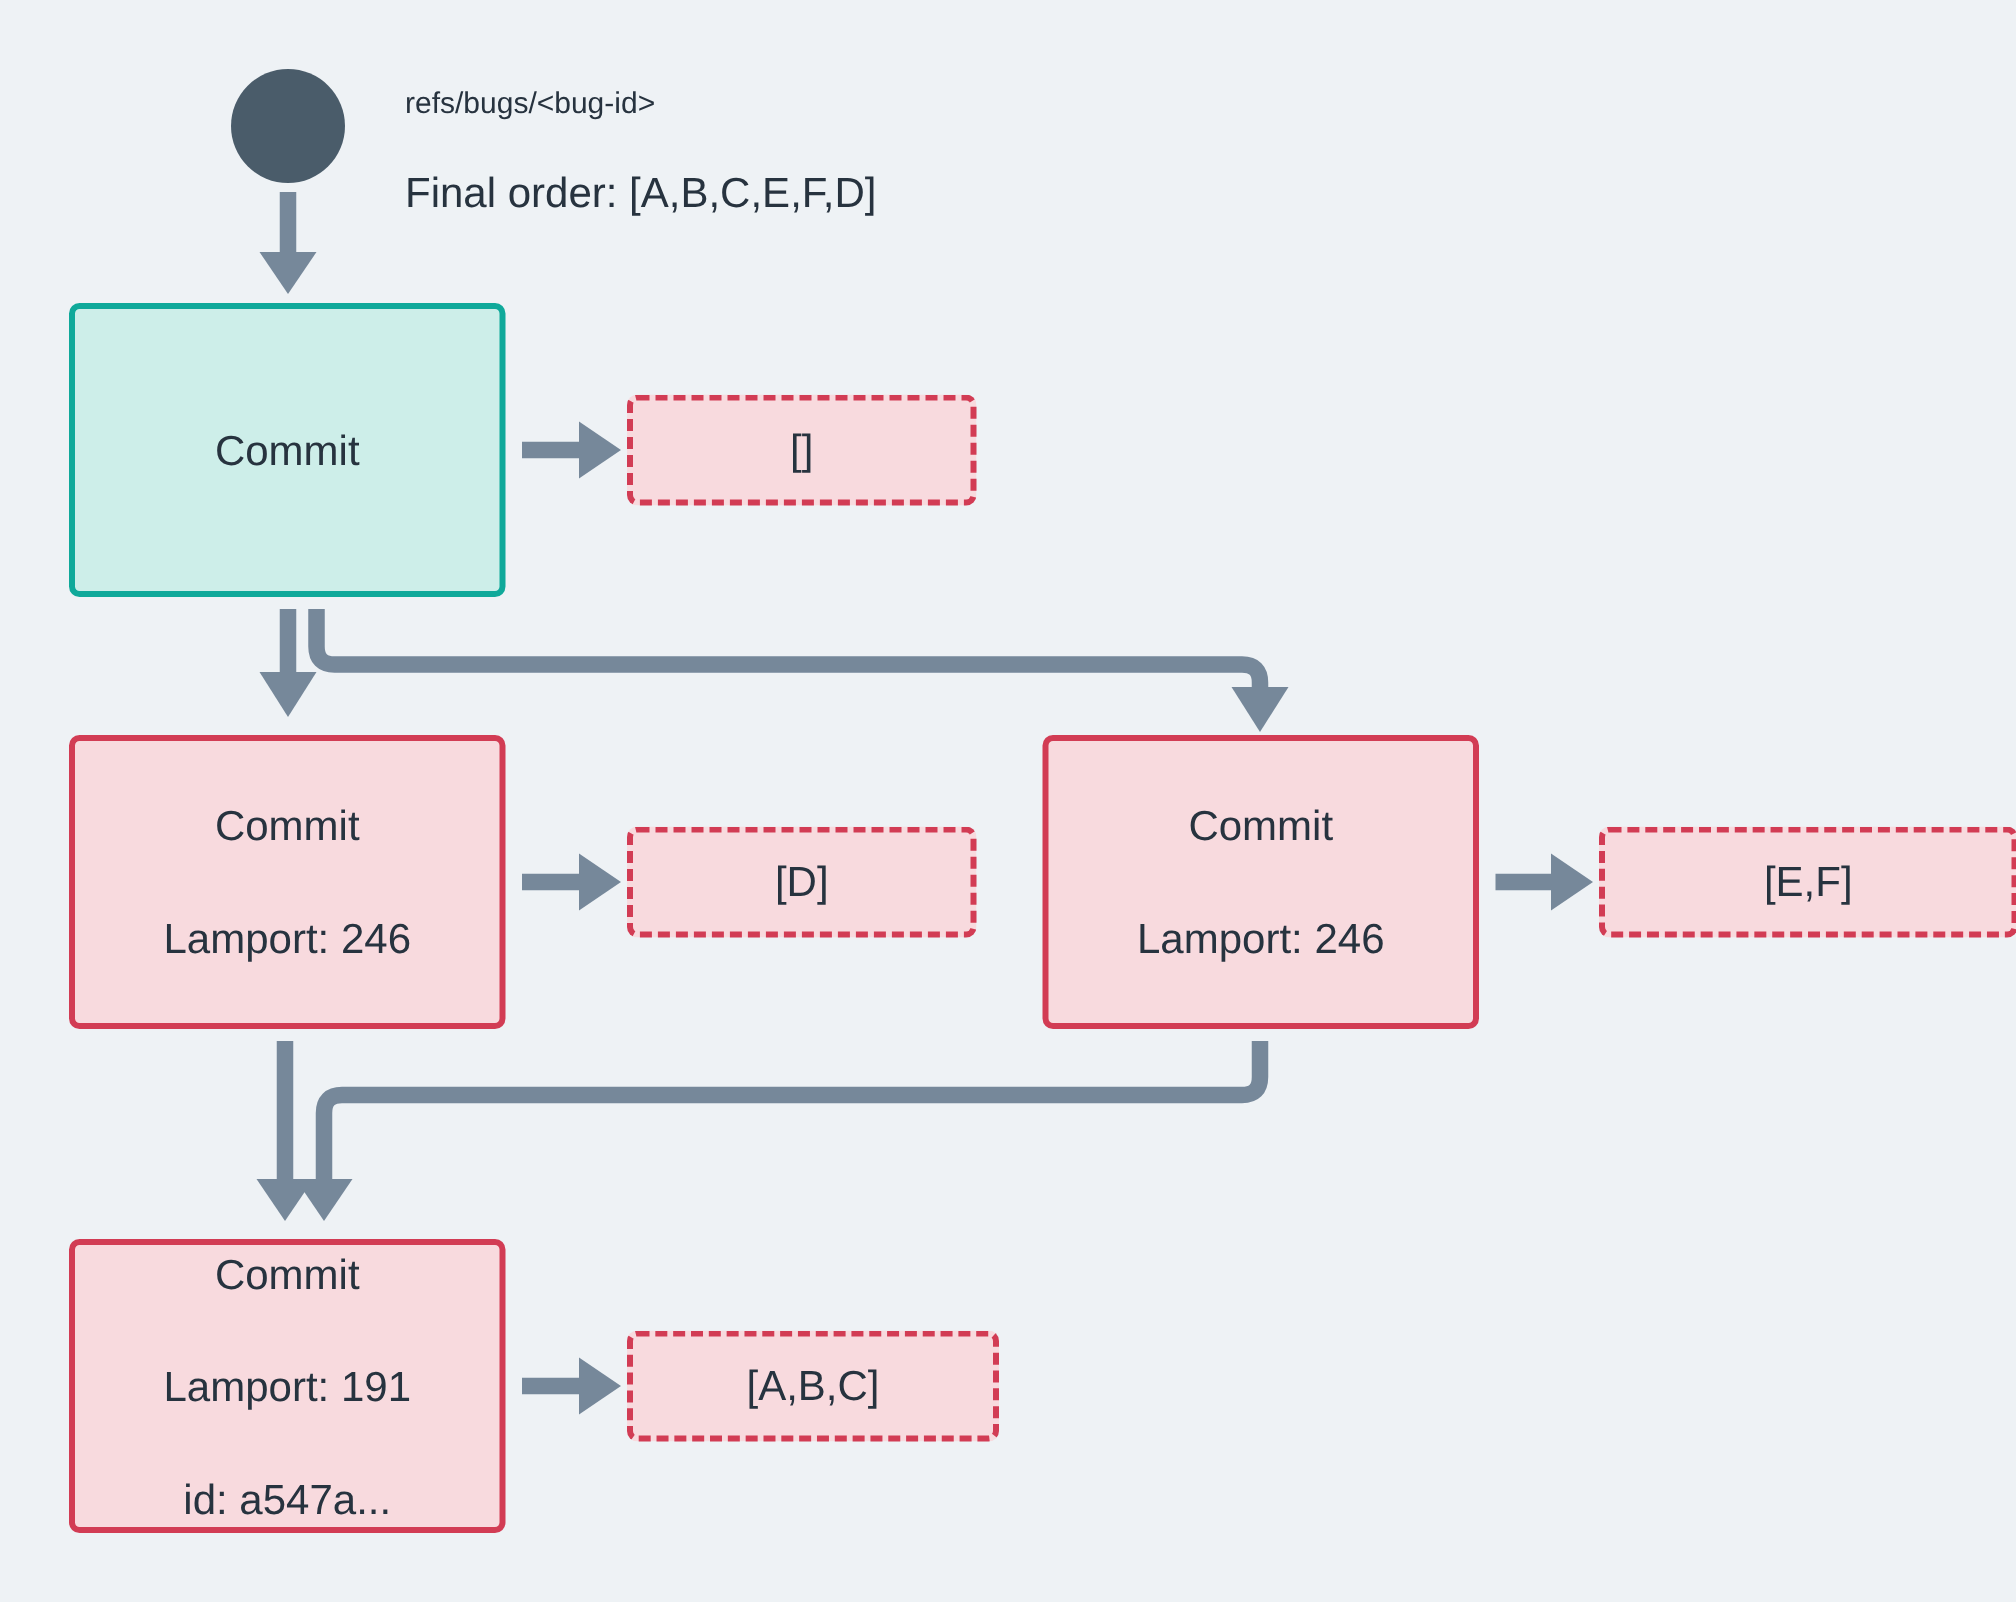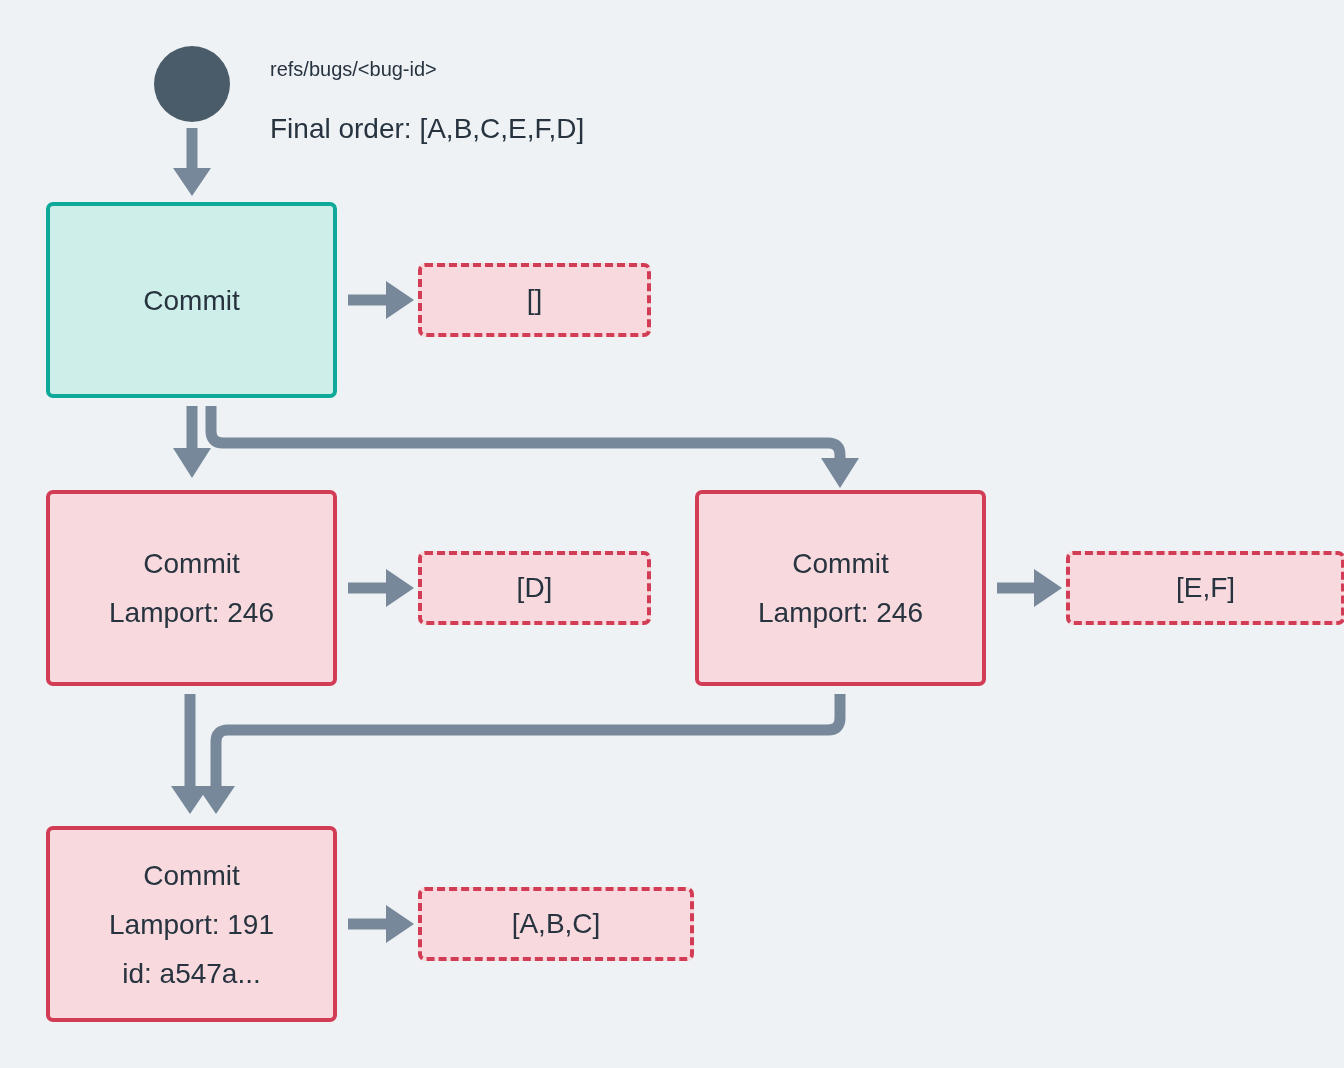--- a/index.html
+++ b/index.html
@@ -32,20 +32,21 @@
     box-sizing: border-box;
     display: flex;
     flex-direction: column;
     align-items: center;
     justify-content: center;
   }
   .commit-box {
     border-radius: 7px;
     border-style: solid;
     border-width: 4px;
+    gap: 26px;
   }
   .commit-box.teal {
     background: #cdeee9;
     border-color: #0fa99a;
   }
   .commit-box.pink {
     background: #f8dade;
     border-color: #d23c54;
   }
   .commit-line {
@@ -180,17 +181,17 @@
   </div>
 
   <div class="node ops-box" style="left:418px; top:551px; width:233px; height:74px;">
     <span class="ops-label">[D]</span>
   </div>
 
   <div class="node ops-box" style="left:1066px; top:551px; width:279px; height:74px;">
     <span class="ops-label">[E,F]</span>
   </div>
 
-  <div class="node ops-box" style="left:418px; top:887px; width:276px; height:74px;">
+  <div class="node ops-box" style="left:418px; top:887px; width:248px; height:74px;">
     <span class="ops-label">[A,B,C]</span>
   </div>
 
 </div>
 
 </body></html>

